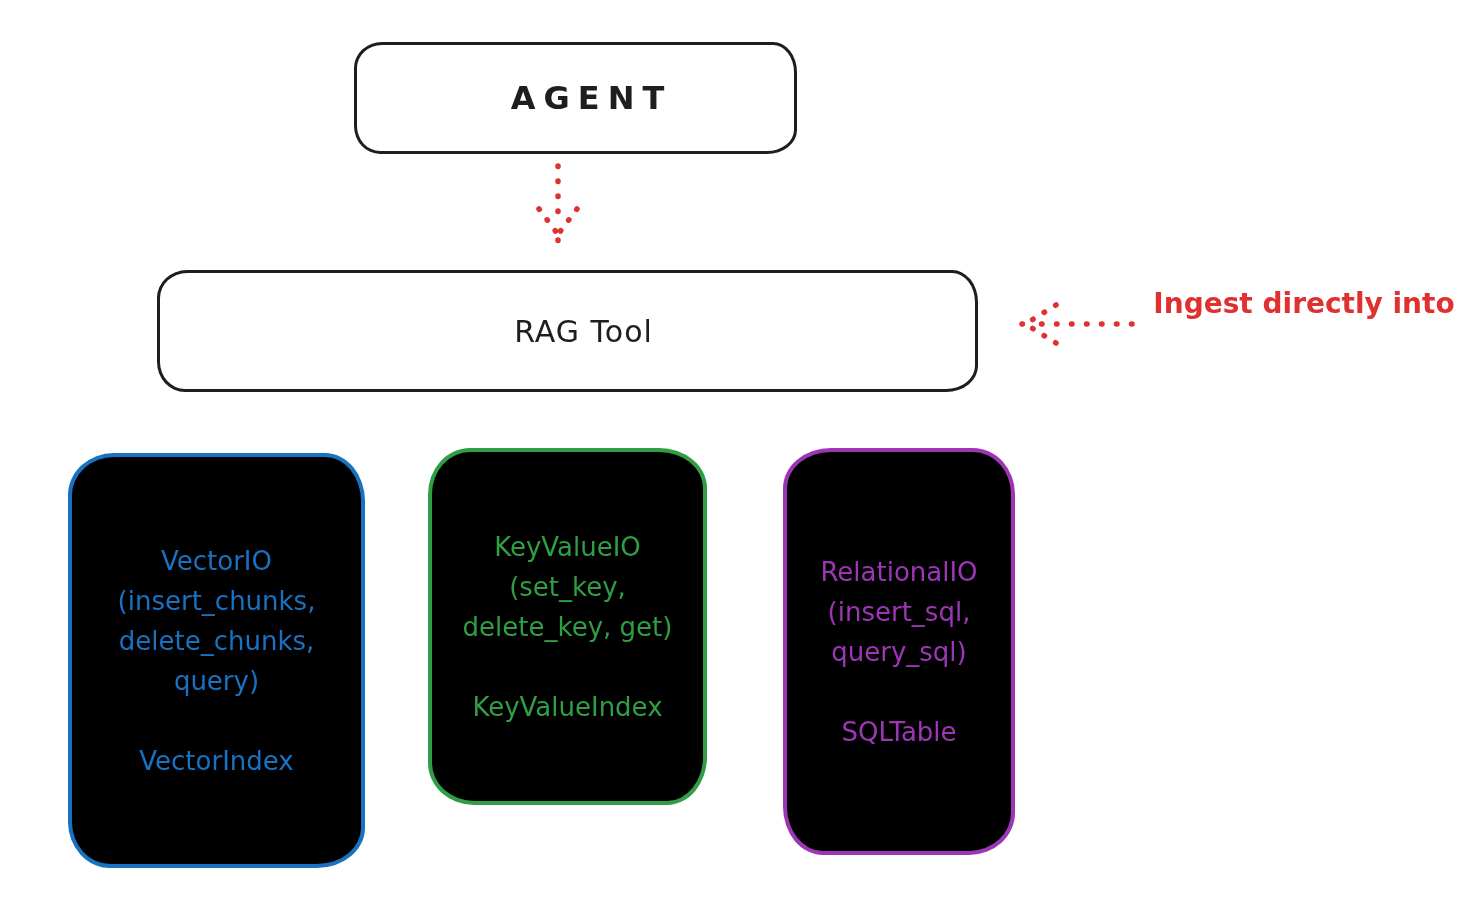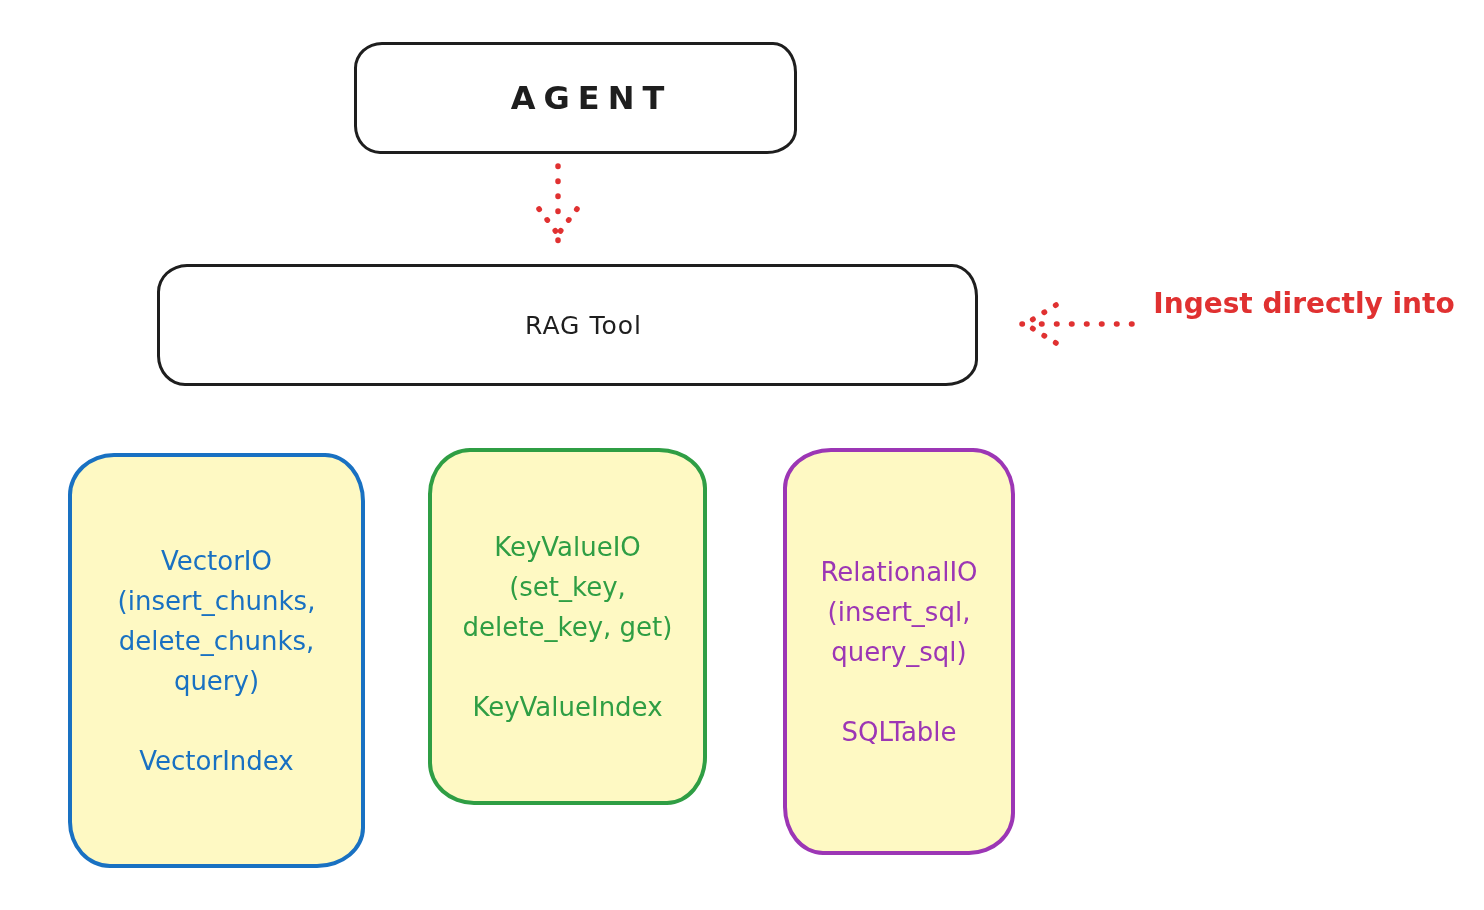--- a/index.html
+++ b/index.html
@@ -29,31 +29,31 @@
   }
   .agent-box {
     left: 354px; top: 42px;
     width: 443px; height: 112px;
     border-radius: 28px 24px 30px 26px / 26px 30px 24px 28px;
     font-size: 32px;
     font-weight: 600;
     letter-spacing: 8px;
   }
   .rag-box {
-    left: 157px; top: 264px;
+    left: 157px; top: 270px;
     width: 821px; height: 122px;
     border-radius: 30px 26px 32px 28px / 28px 32px 26px 30px;
-    font-size: 25px;
+    font-size: 30px;
     font-weight: 500;
     letter-spacing: 1px;
   }
   
   .io-box {
     position: absolute;
-    background: #fef9c3;
+    background: #000000;
     display: flex;
     flex-direction: column;
     align-items: center;
     justify-content: center;
     text-align: center;
     box-sizing: border-box;
     font-size: 26px;
     font-weight: 500;
     line-height: 40px;
   }

